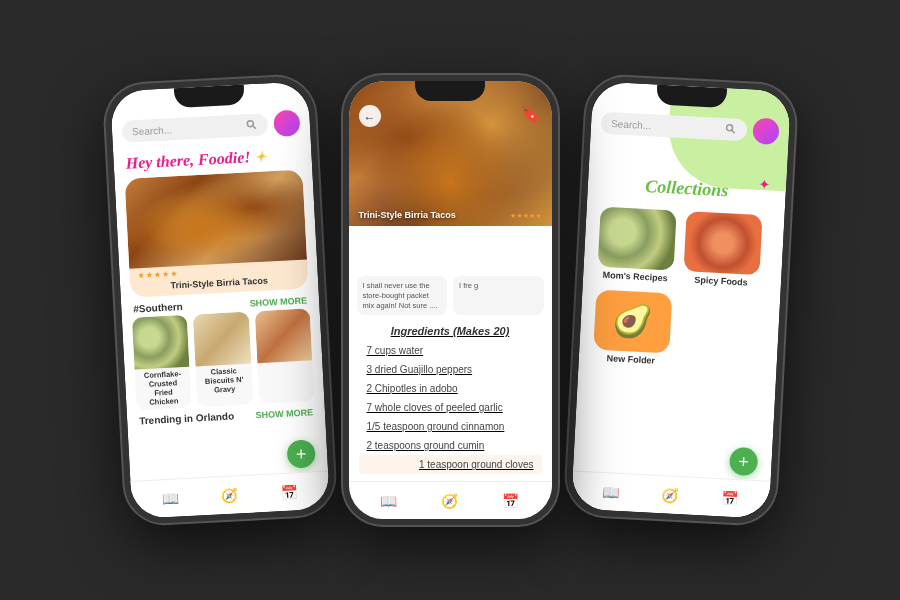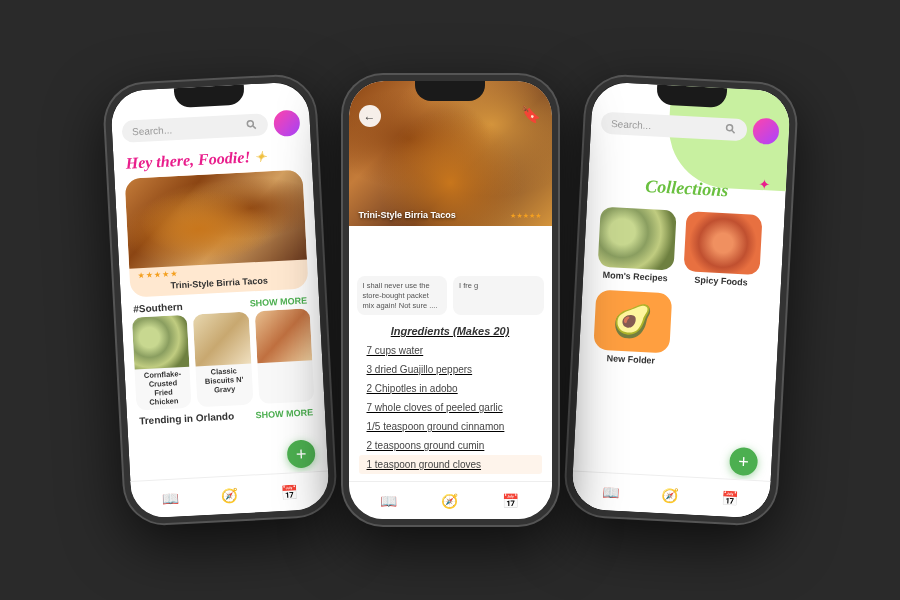--- a/index.html
+++ b/index.html
@@ -330,20 +330,21 @@
     .ingredient-row {
       padding: 3px 8px;
       font-size: 10px;
       color: #444;
       border-radius: 3px;
       line-height: 1.3;
     }
     .ingredient-row.highlighted {
       background: #f4a86020;
       font-weight: 500;
+      text-align: right;
     }
     .ingredient-row b {
       font-weight: 700;
     }
 
     
     .right-screen {
       background: #fff;
     }
     .right-top-bg {

